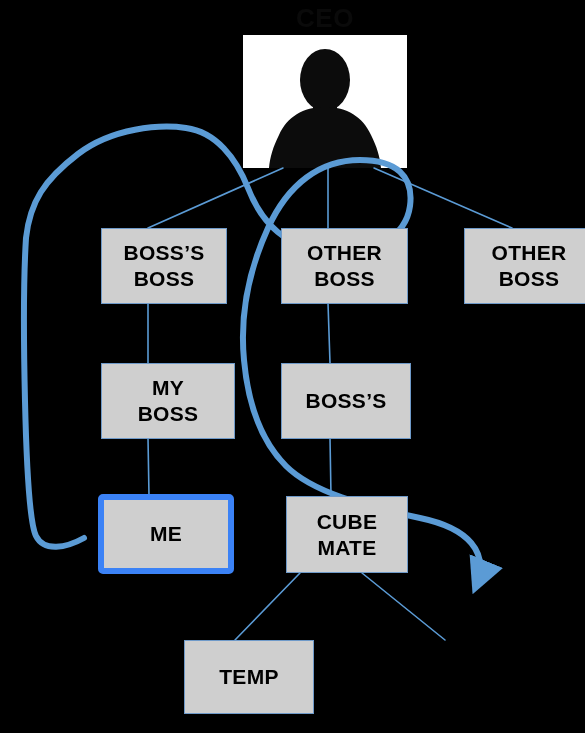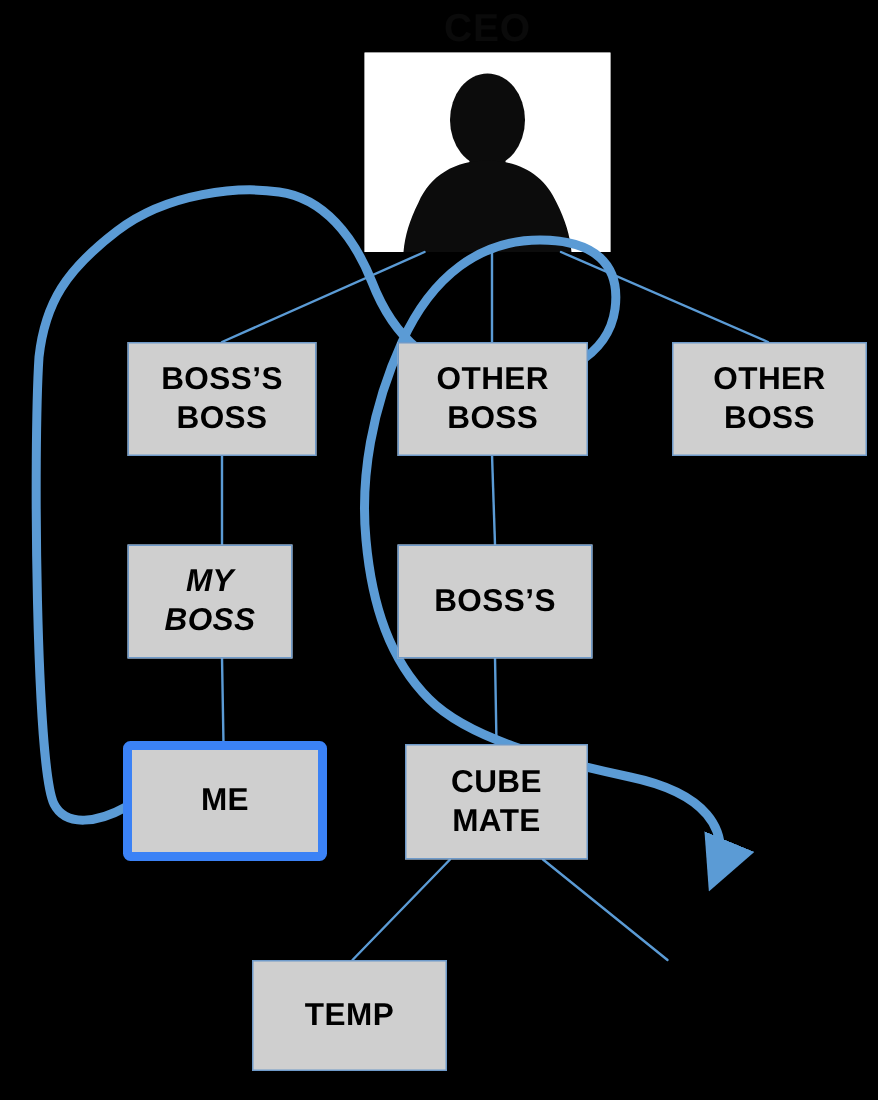--- a/index.html
+++ b/index.html
@@ -63,20 +63,21 @@
     flex-direction: column;
     align-items: center;
     justify-content: center;
     color: #000000;
     font-size: 21px;
     font-weight: 700;
     line-height: 1.22;
     text-align: center;
     letter-spacing: 0.3px;
     user-select: none;
+    margin-left: 16px;
   }
   .node .ln { display: block; white-space: nowrap; }
 
   .node.hl-red {
     border: 6px solid #3b82f6;
     border-radius: 5px;
   }
   .node.hl-green {
     border: 10px solid #129212;
     border-radius: 5px;
@@ -161,21 +162,21 @@
   <div class="node" style="left:265px; top:228px; width:127px; height:76px;">
     <span class="ln">OTHER</span>
     <span class="ln">BOSS</span>
   </div>
 
   <div class="node" style="left:448px; top:228px; width:130px; height:76px;">
     <span class="ln">OTHER</span>
     <span class="ln">BOSS</span>
   </div>
 
-  <div class="node" style="left:85px;  top:363px; width:110px; height:76px;font-style:italic;">
+  <div class="node" style="left:85px;  top:363px; width:134px; height:76px;">
     <span class="ln">MY</span>
     <span class="ln">BOSS</span>
   </div>
 
   <div class="node" style="left:265px; top:363px; width:130px; height:76px;">
     <span class="ln">BOSS’S</span>
   </div>
 
   <div class="node hl-red" style="left:82px; top:494px; width:136px; height:80px;">
     <span class="ln">ME</span>

